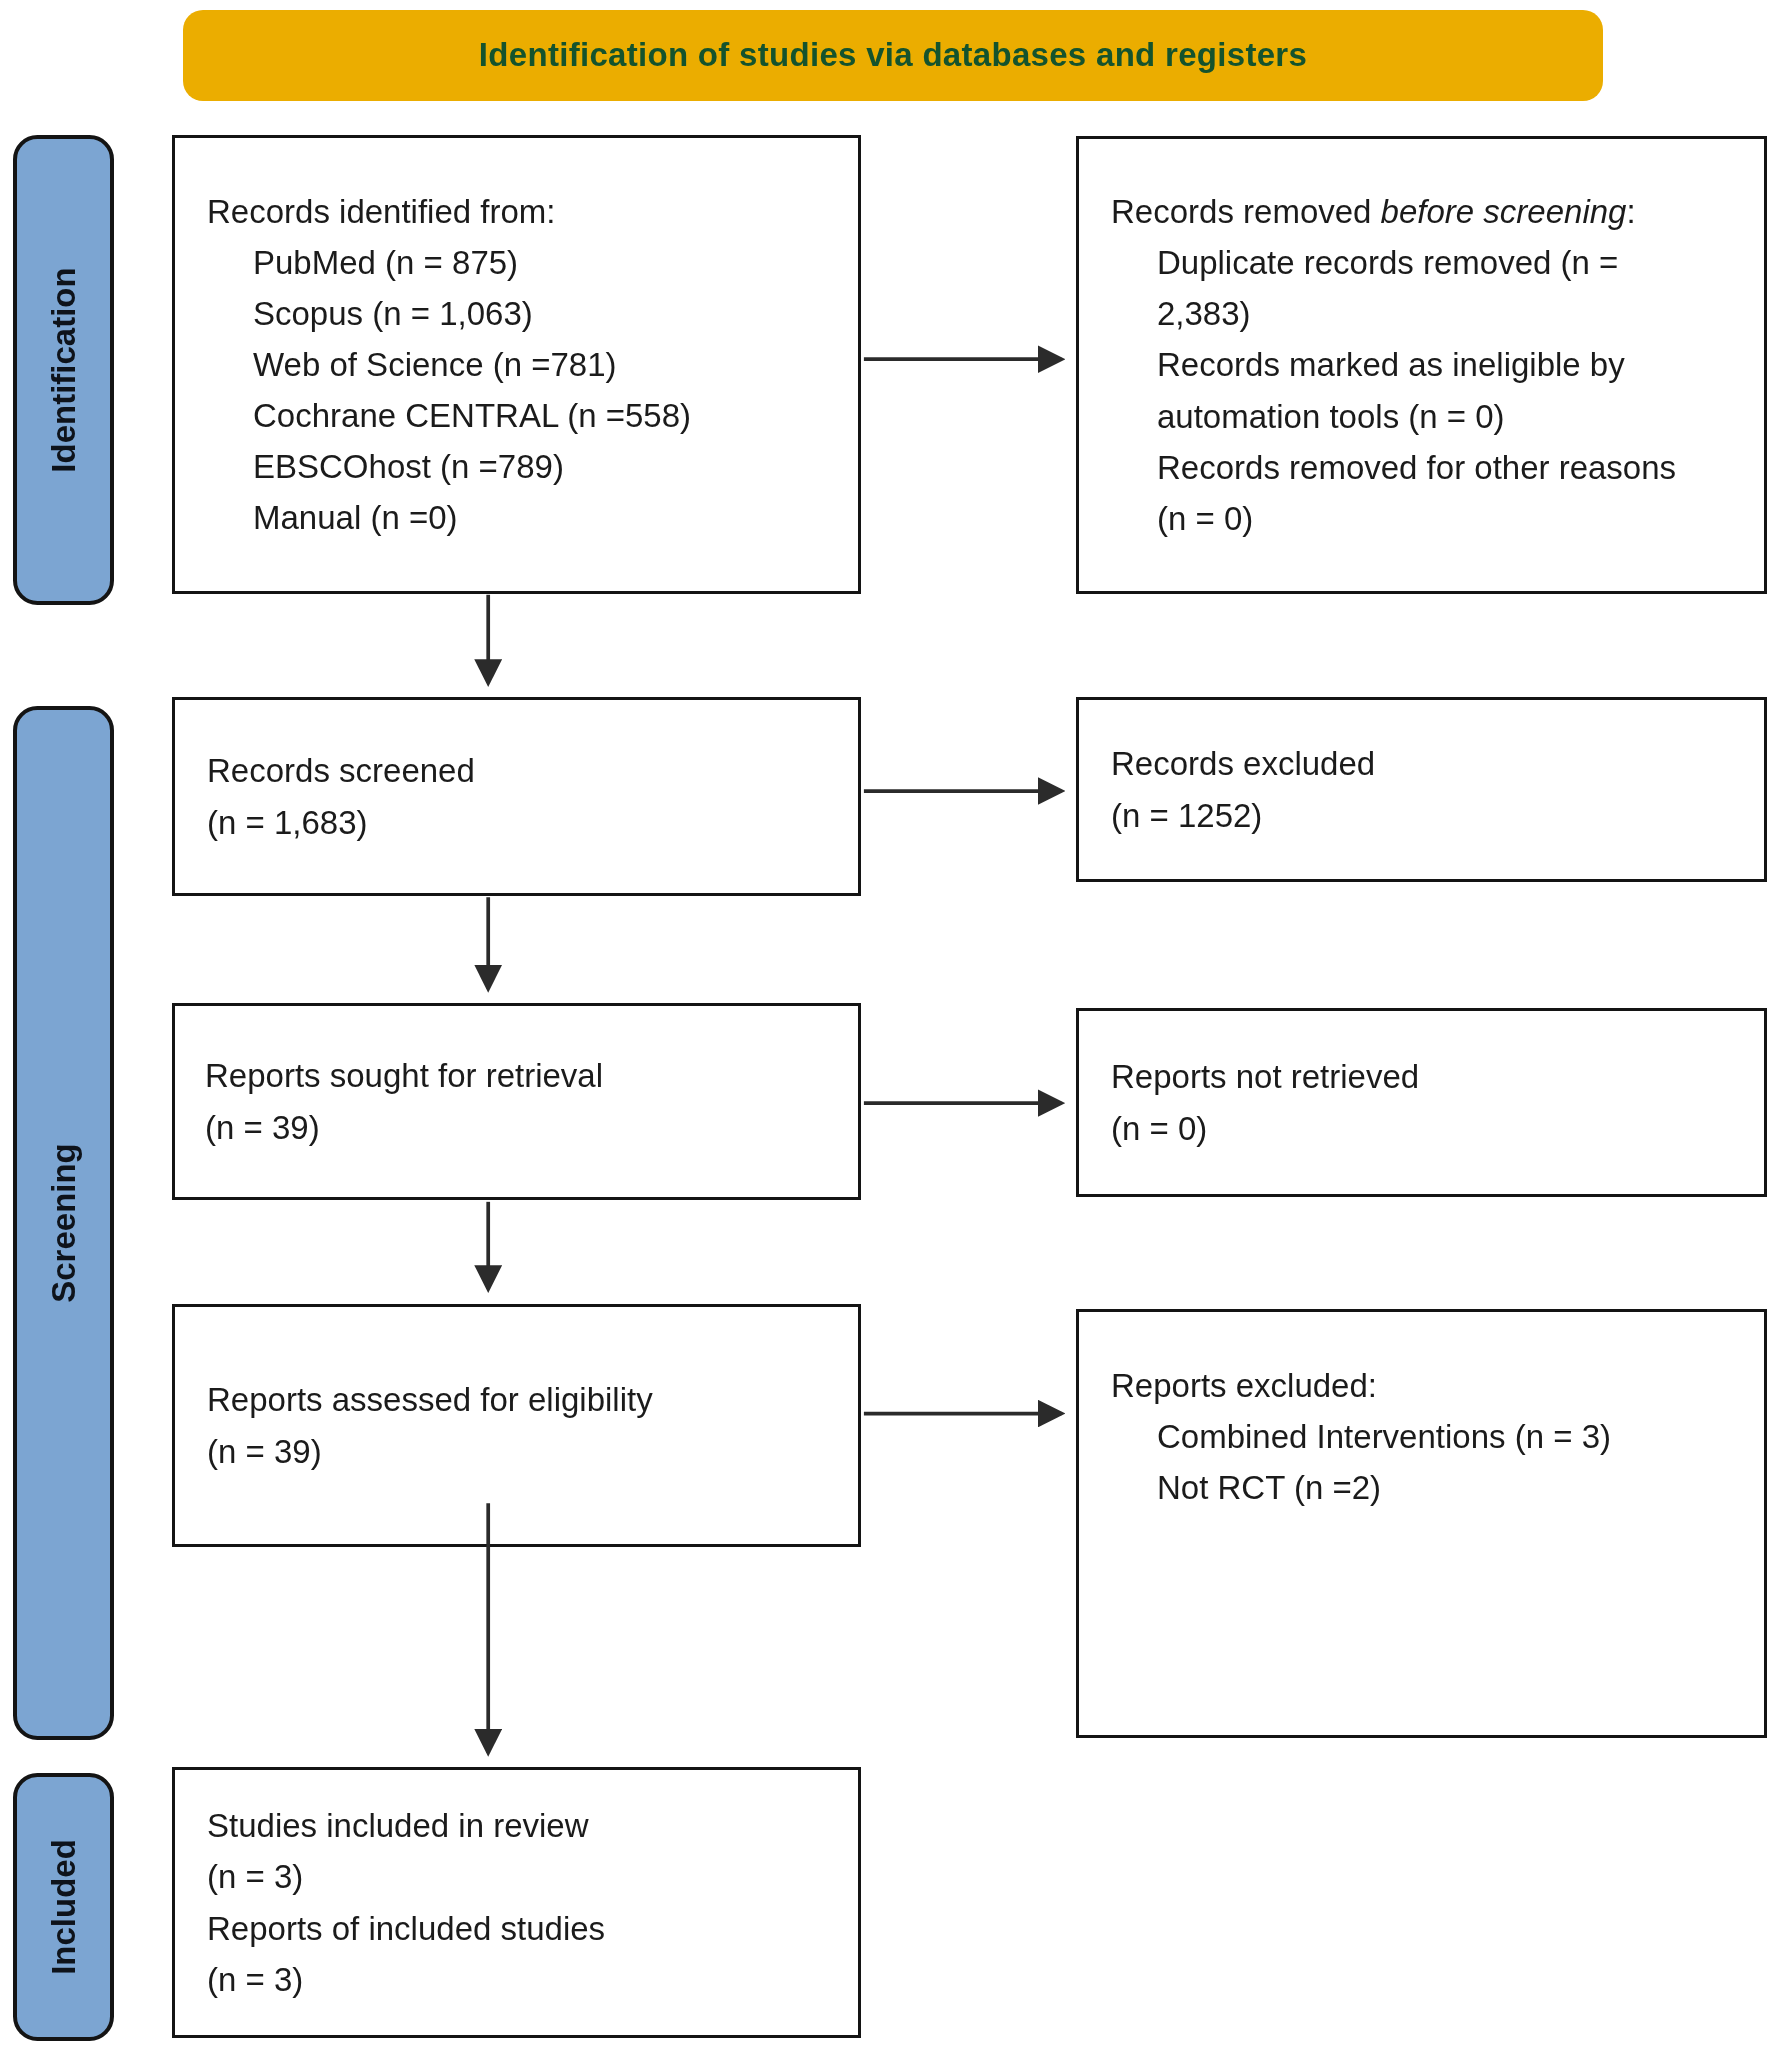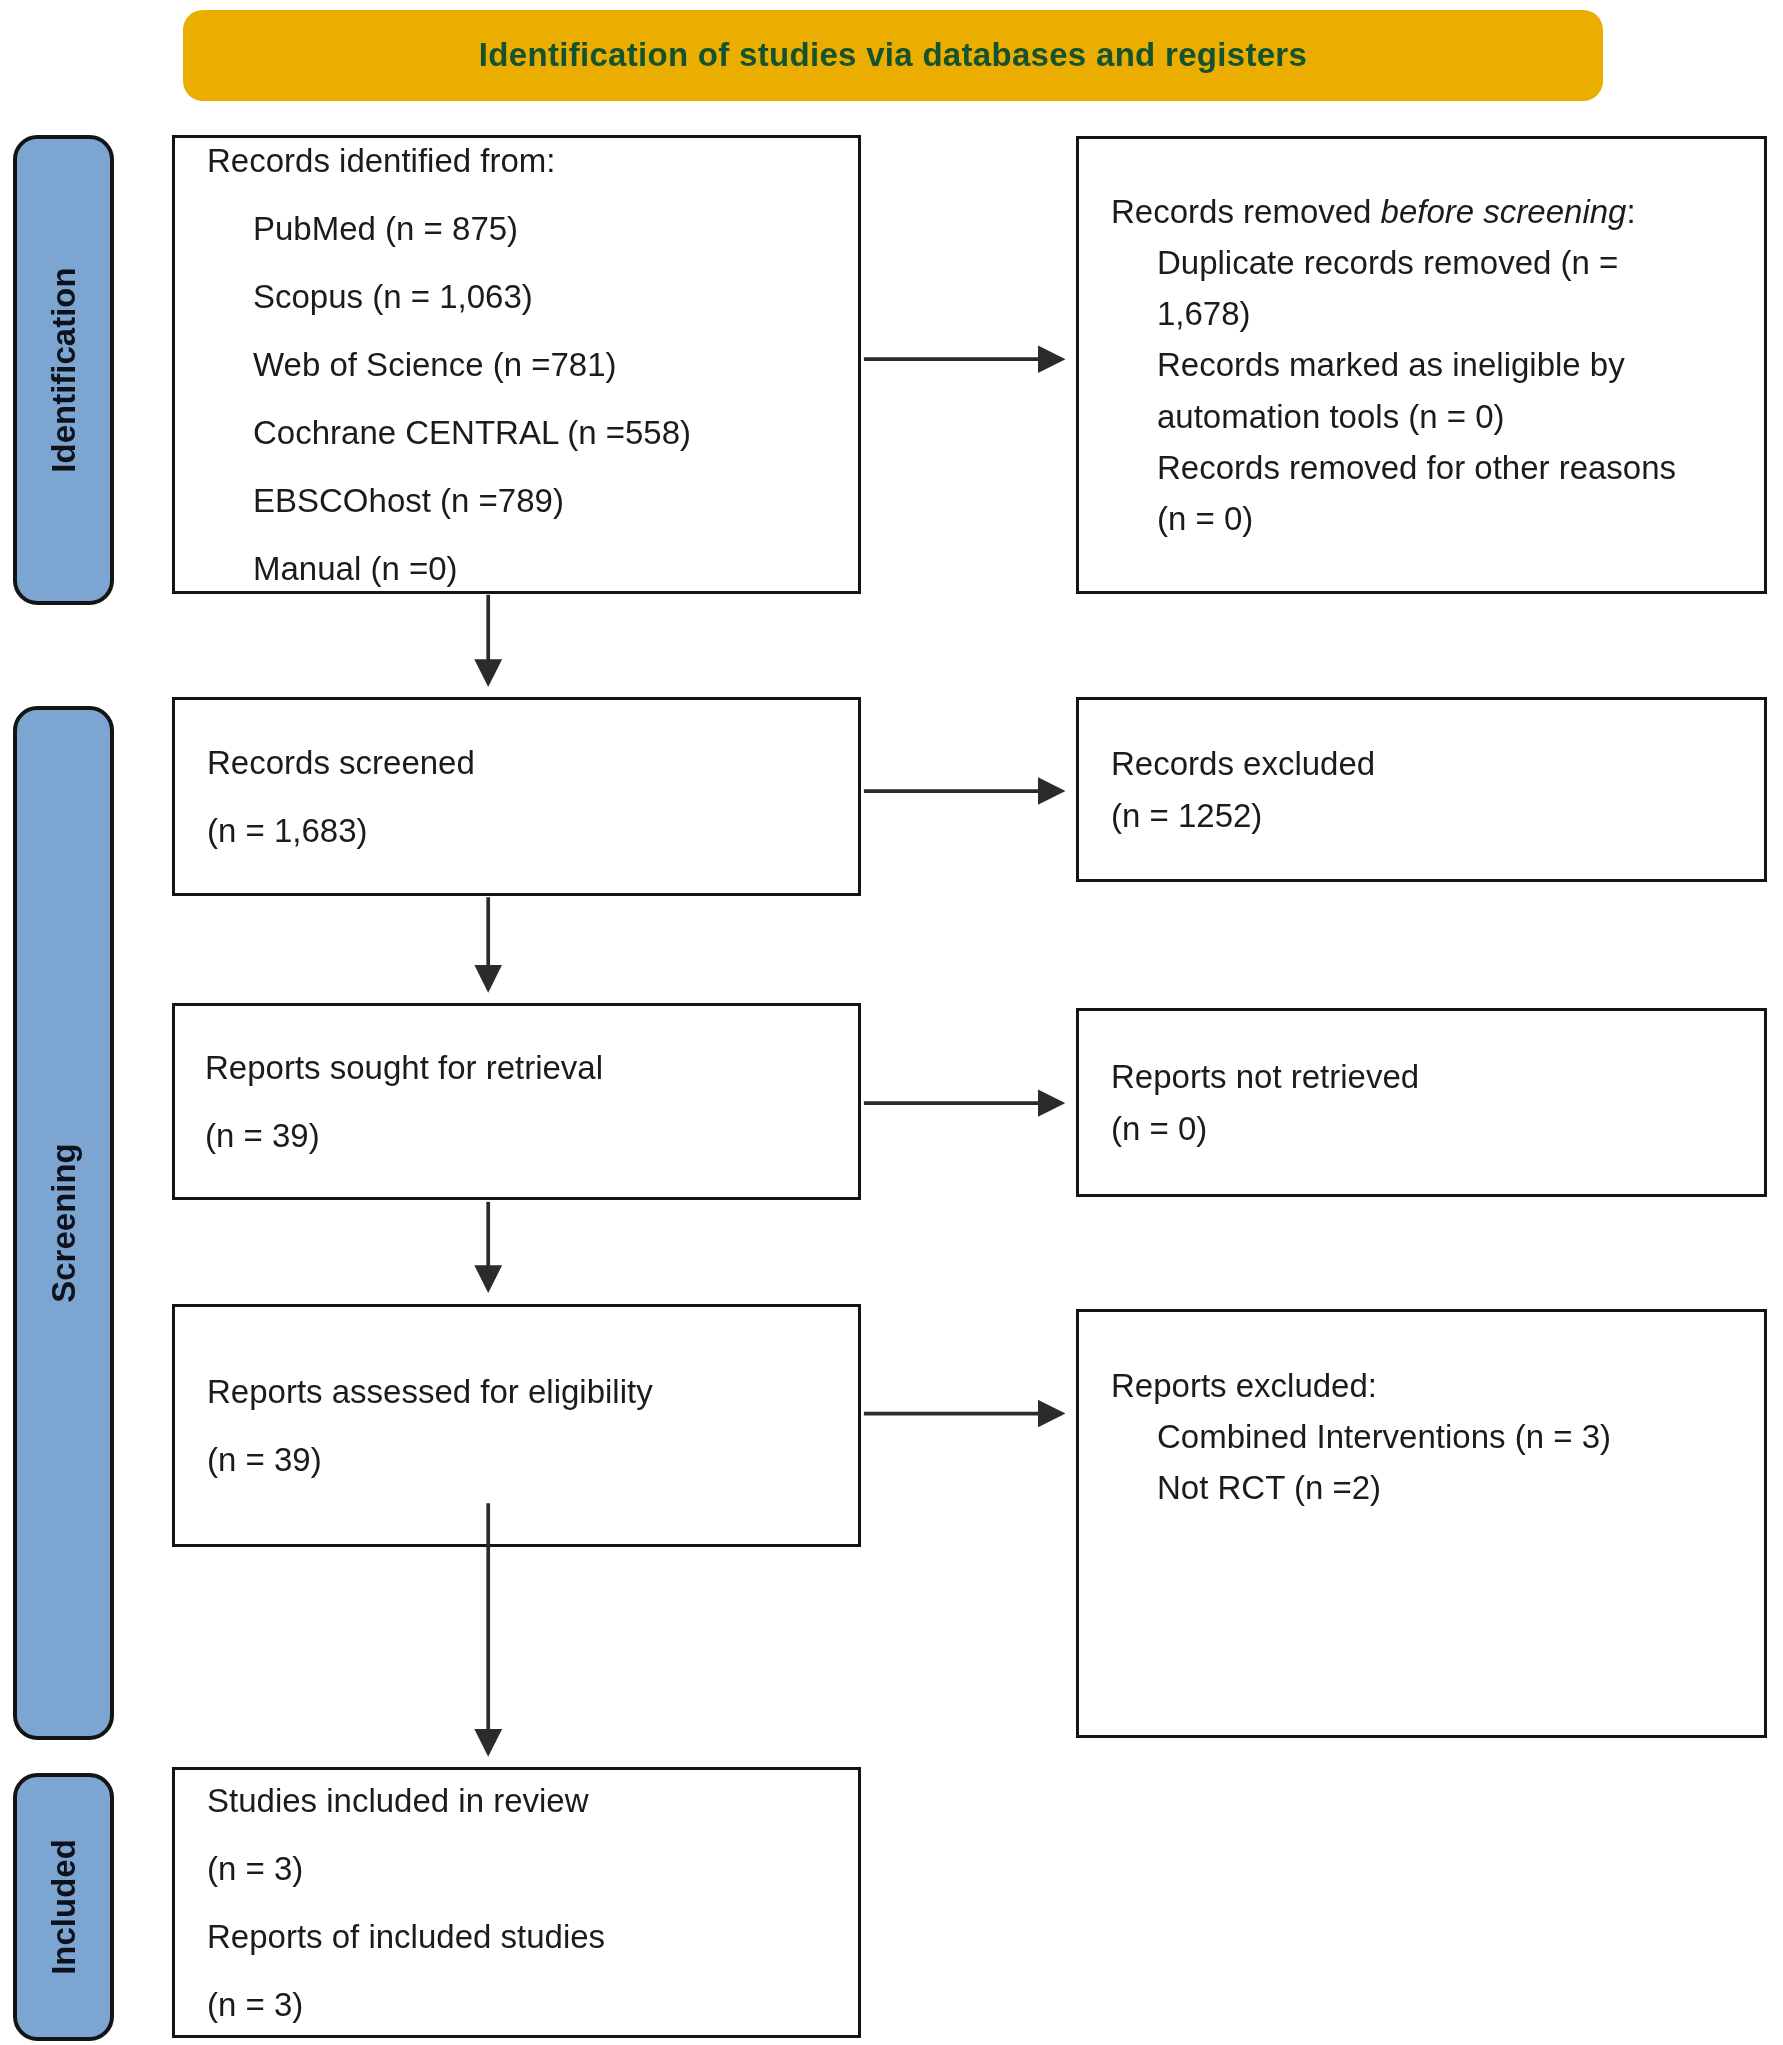--- a/index.html
+++ b/index.html
@@ -49,21 +49,21 @@
   
   .fbox{
     position:absolute;
     background:#fff;
     border:3.7px solid var(--c-box-border);
     display:flex;flex-direction:column;justify-content:center;
     font-size:33px;line-height:1.55;
     padding:21px 53px 21px 32px;
   }
   .fbox .box-item{margin-left:46px;}
-  .col-left{left:172px;width:689px;gap:17px;}
+  .col-left{left:172px;width:689px;}
   .col-right{left:1076px;width:691px;}
   .box-records-identified{top:135px;height:459px;}
   .box-records-removed{top:136px;height:458px;}
   .box-records-screened{top:697px;height:199px;}
   .box-records-excluded{top:697px;height:185px;}
   .box-reports-sought{top:1003px;height:197px;padding-left:30px;}
   .box-reports-not-retrieved{top:1008px;height:189px;}
   .box-reports-assessed{top:1304px;height:243px;}
   .box-reports-excluded{top:1309px;height:429px;justify-content:flex-start;padding-top:48px;}
   .box-studies-included{top:1767px;height:271px;}
@@ -119,21 +119,21 @@
 
   <div class="fbox col-left box-studies-included">
     <div class="box-line">Studies included in review</div>
     <div class="box-line">(n = 3)</div>
     <div class="box-line">Reports of included studies</div>
     <div class="box-line">(n = 3)</div>
   </div>
 
   <div class="fbox col-right box-records-removed">
     <div class="box-line"><span>Records removed </span><em>before screening</em><span>:</span></div>
-    <div class="box-item">Duplicate records removed (n = 1,678)</div>
+    <div class="box-item">Duplicate records removed (n = 2,383)</div>
     <div class="box-item">Records marked as ineligible by automation tools (n = 0)</div>
     <div class="box-item">Records removed for other reasons (n = 0)</div>
   </div>
 
   <div class="fbox col-right box-records-excluded">
     <div class="box-line">Records excluded</div>
     <div class="box-line">(n = 1252)</div>
   </div>
 
   <div class="fbox col-right box-reports-not-retrieved">

